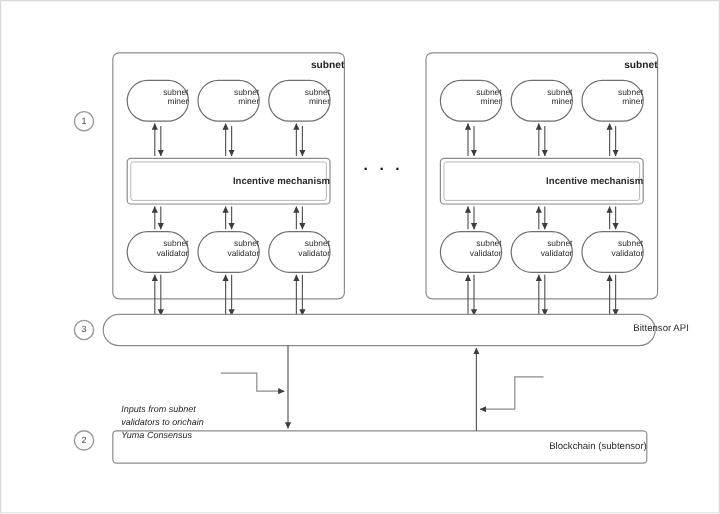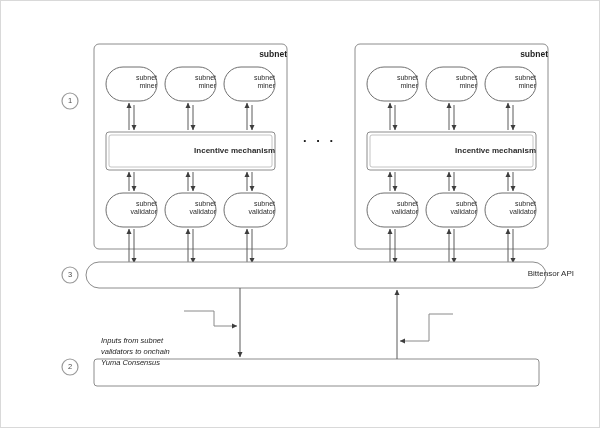--- a/index.html
+++ b/index.html
@@ -233,18 +233,19 @@
   <div class="lbl mech-label" style="left:366px; top:145px; width:169px;">Incentive mechanism</div>
 
   <div class="lbl node-label" style="left:366px; top:199px; width:51px;">subnet
 validator</div>
   <div class="lbl node-label" style="left:425px; top:199px; width:51px;">subnet
 validator</div>
   <div class="lbl node-label" style="left:484px; top:199px; width:51px;">subnet
 validator</div>
 
   <div class="lbl bar-label" style="left:85px; top:268px; width:460px;margin-left:28px;">Bittensor API</div>
+  <div class="lbl bar-label" style="left:93px; top:366px; width:445px;">Blockchain (subtensor)</div>
 
   <div class="annot left" style="left:100px; top:299px; width:90px;">Inputs from subnet
 validators to onchain
 Yuma Consensus</div>
 
 </div>
 
 </body></html>

